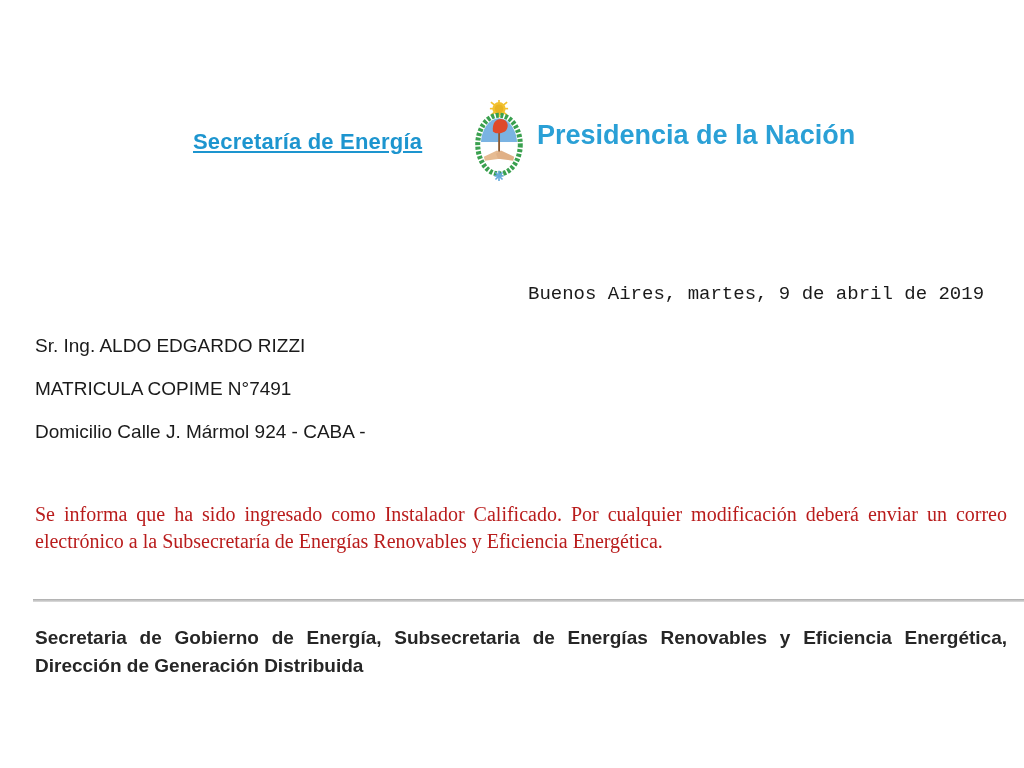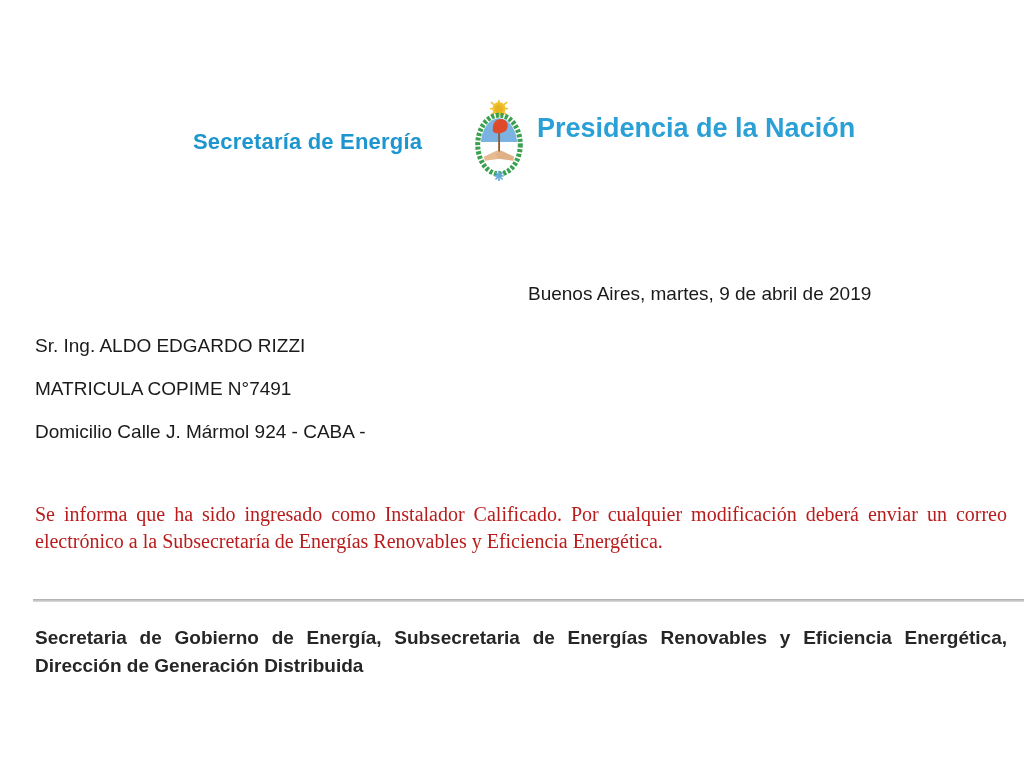--- a/index.html
+++ b/index.html
@@ -19,20 +19,21 @@
   
   .org-left {
     position: absolute;
     left: 193px;
     top: 129px;
     font-size: 22px;
     font-weight: 700;
     letter-spacing: 0.2px;
     color: #1d95cf;
     white-space: nowrap;
+    text-decoration: underline;
   }
   .logo {
     position: absolute;
     left: 467px;
     top: 98px;
     width: 64px;
     height: 85px;
   }
   .org-right {
     position: absolute;
@@ -43,31 +44,32 @@
   }
   .org-right .ministry {
     font-size: 20px;
     font-weight: 600;
     line-height: 23px;
   }
   .org-right .presidency {
     font-size: 27px;
     font-weight: 600;
     line-height: 30px;
-    margin-top: 1px;
+    margin-top: 8px;
   }
 
   
   .date-line {
     position: absolute;
     left: 528px;
     top: 283px;
     font-size: 19px;
     color: #1a1a1a;
     white-space: nowrap;
+    font-family: Liberation Mono, monospace;
   }
   .recipient {
     position: absolute;
     left: 35px;
     top: 321px;
     font-size: 19px;
     color: #1a1a1a;
     margin-top: 15px;
   }
   .recipient p {

